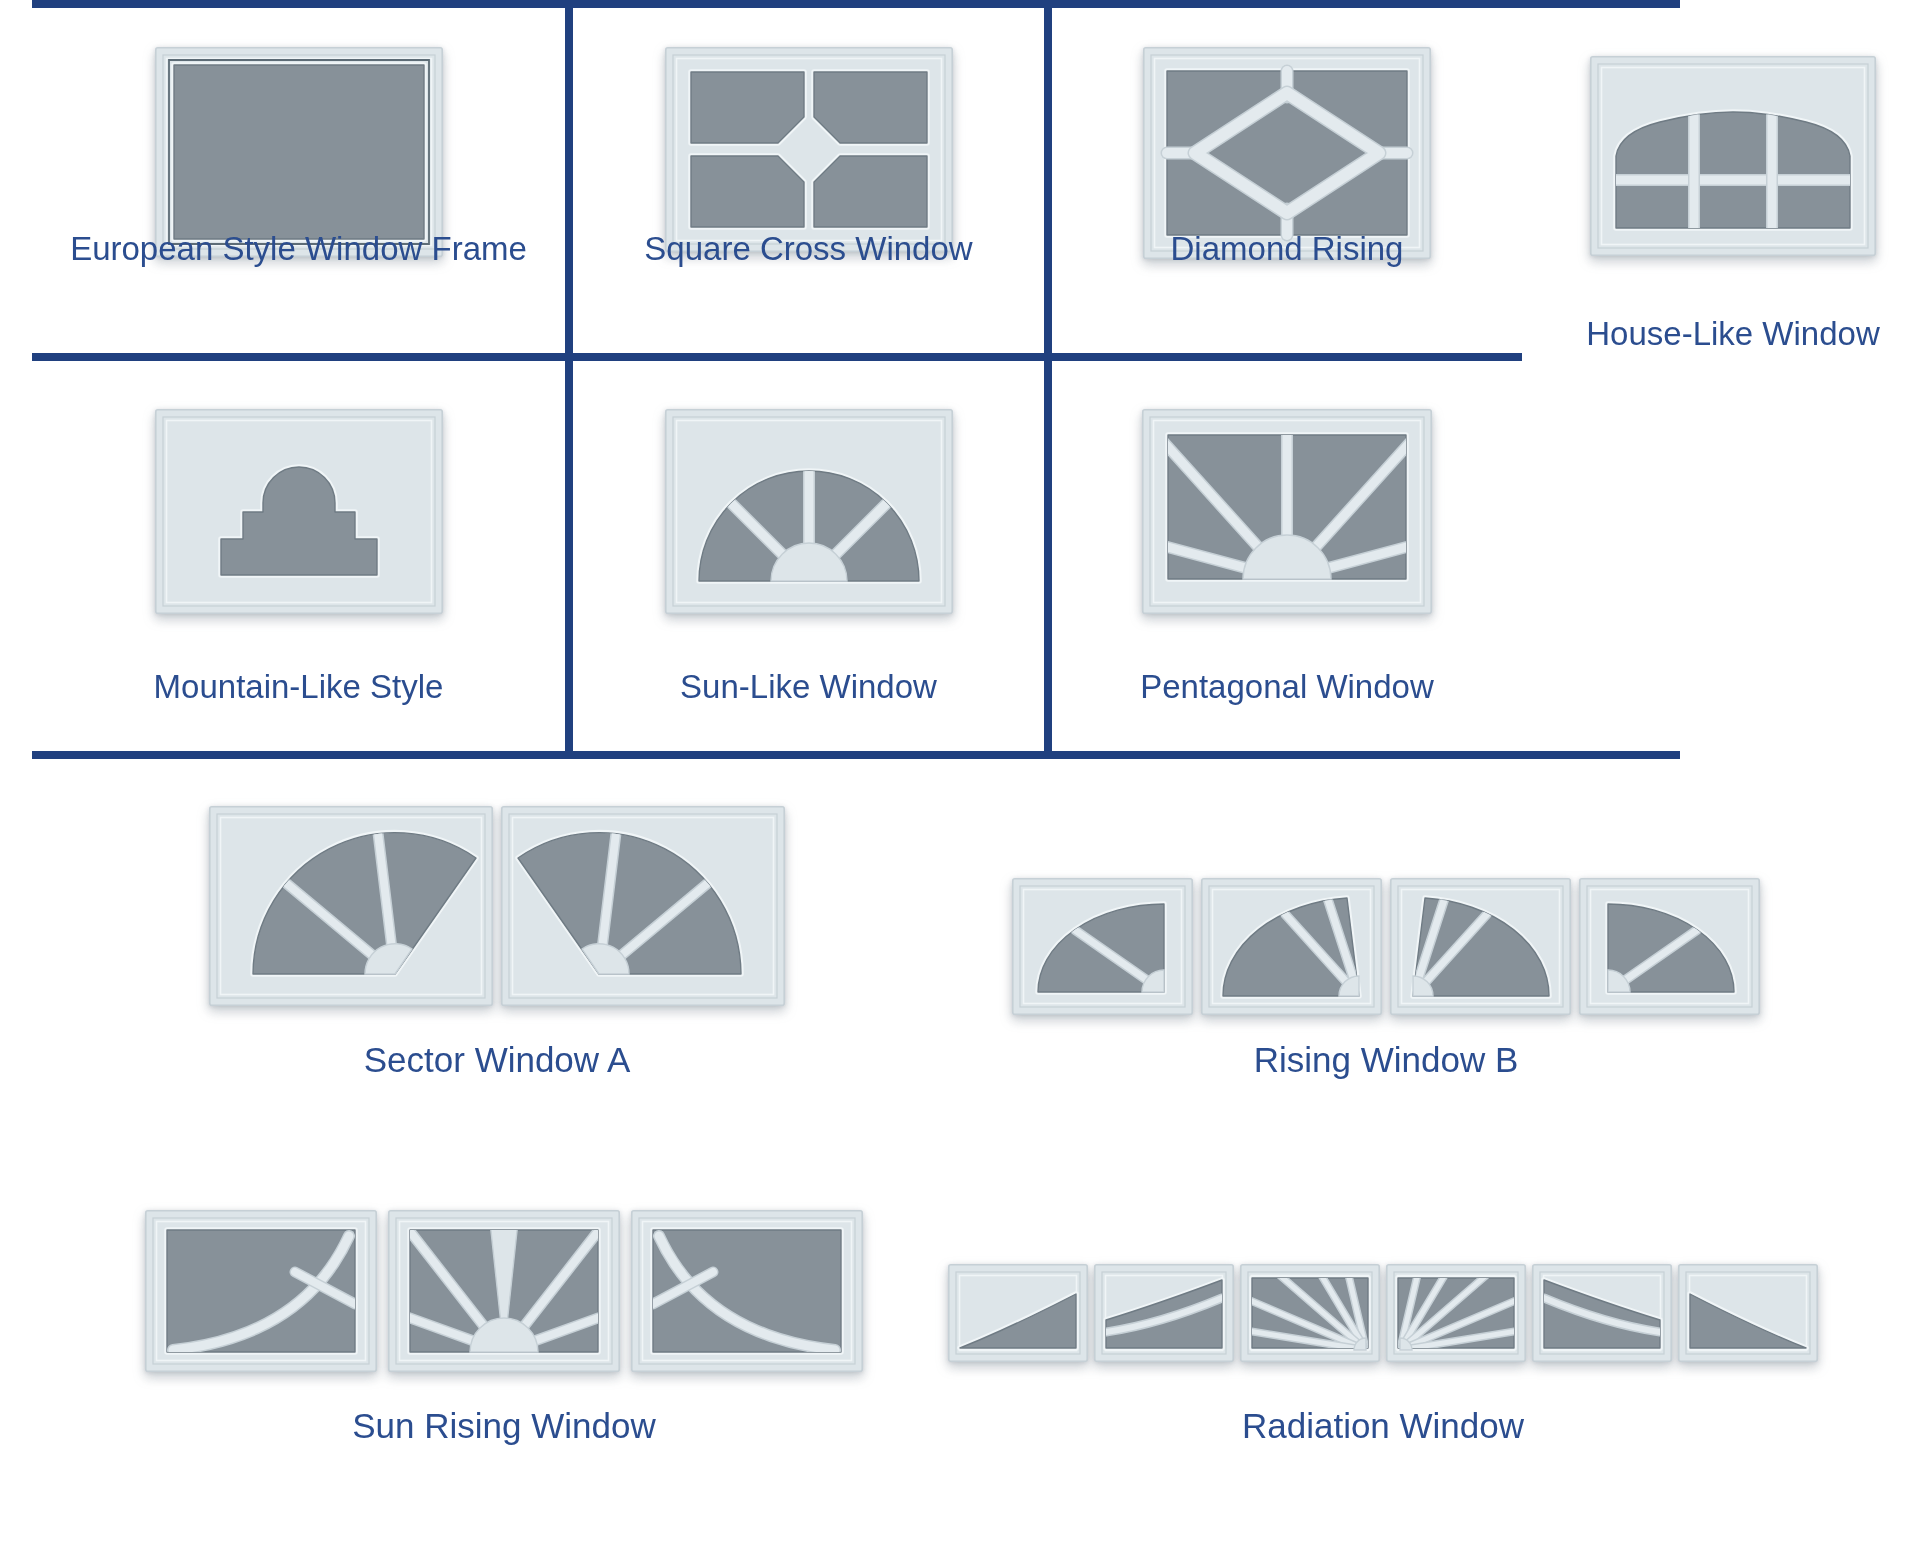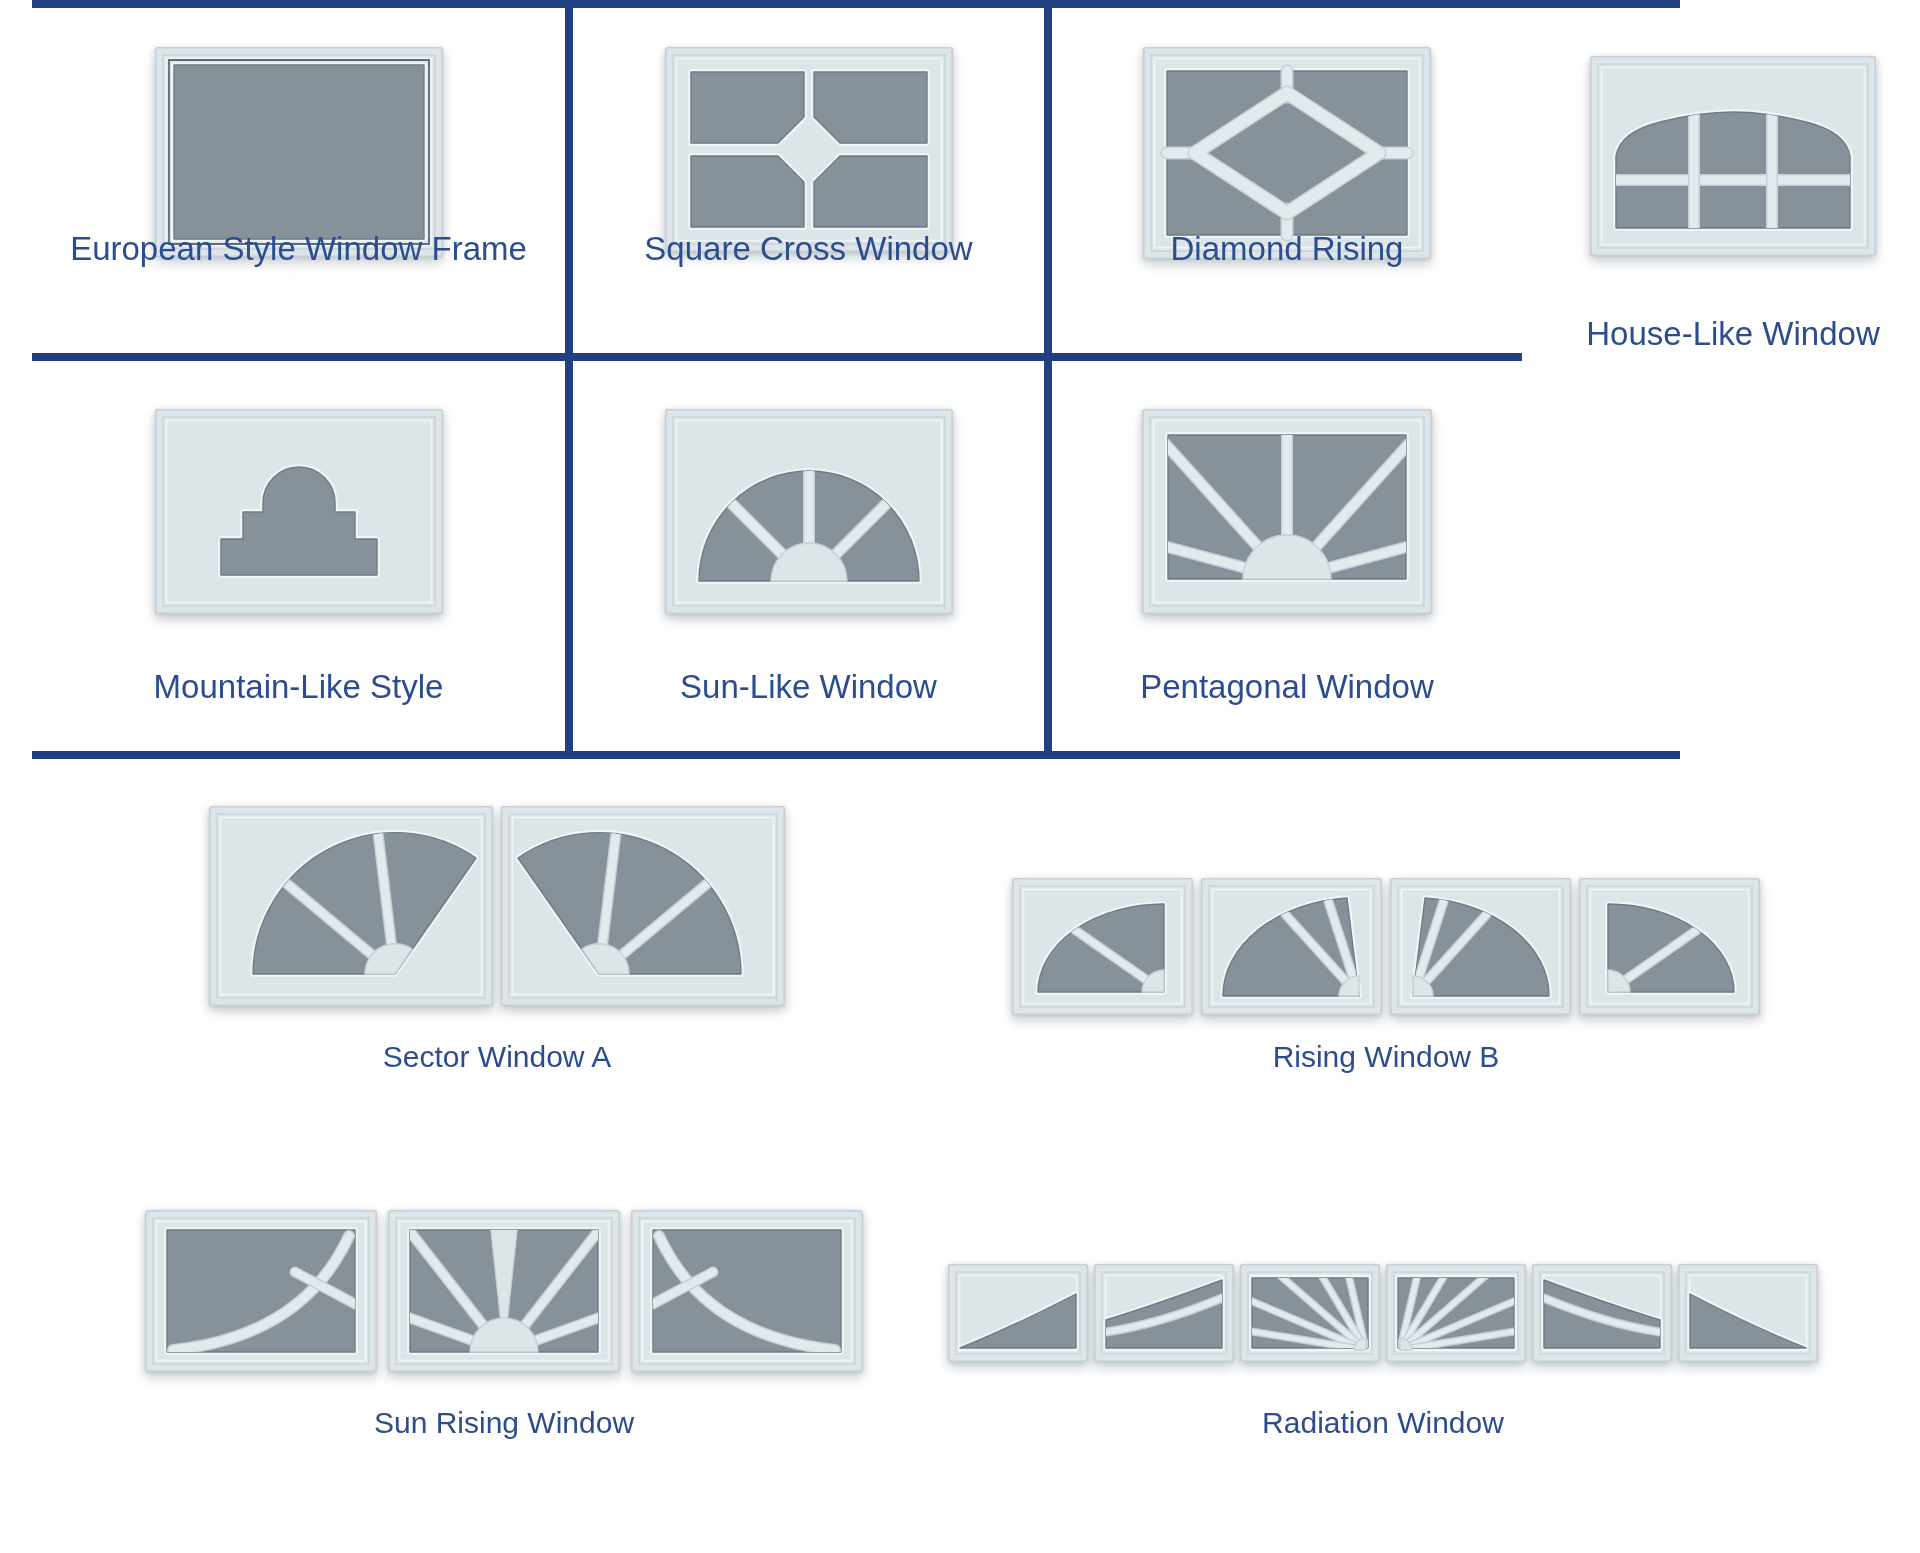--- a/index.html
+++ b/index.html
@@ -20,21 +20,21 @@
 
   .caption{position:absolute;left:0;right:0;text-align:center;
            font-size:33px;line-height:1.15;color:var(--label,#2b4d8f);white-space:nowrap;}
   .row1 .caption{top:222px;}
   .row2 .caption{top:307px;}
 
   .fig svg, .free svg{display:block;
       filter:drop-shadow(0 5px 6px rgba(96,110,122,.30)) drop-shadow(0 1px 2px rgba(96,110,122,.22));}
 
   .free{position:absolute;}
-  .freelabel{position:absolute;text-align:center;font-size:30px;line-height:1.15;
+  .freelabel{position:absolute;text-align:center;font-size:35px;line-height:1.15;
              color:var(--label,#2b4d8f);white-space:nowrap;}
 </style>
 </head>
 <body style="background: rgb(255, 255, 255);">
 
 <div class="page">
 
   <div class="grid">
 
     <div class="cell row1 cr cb">

